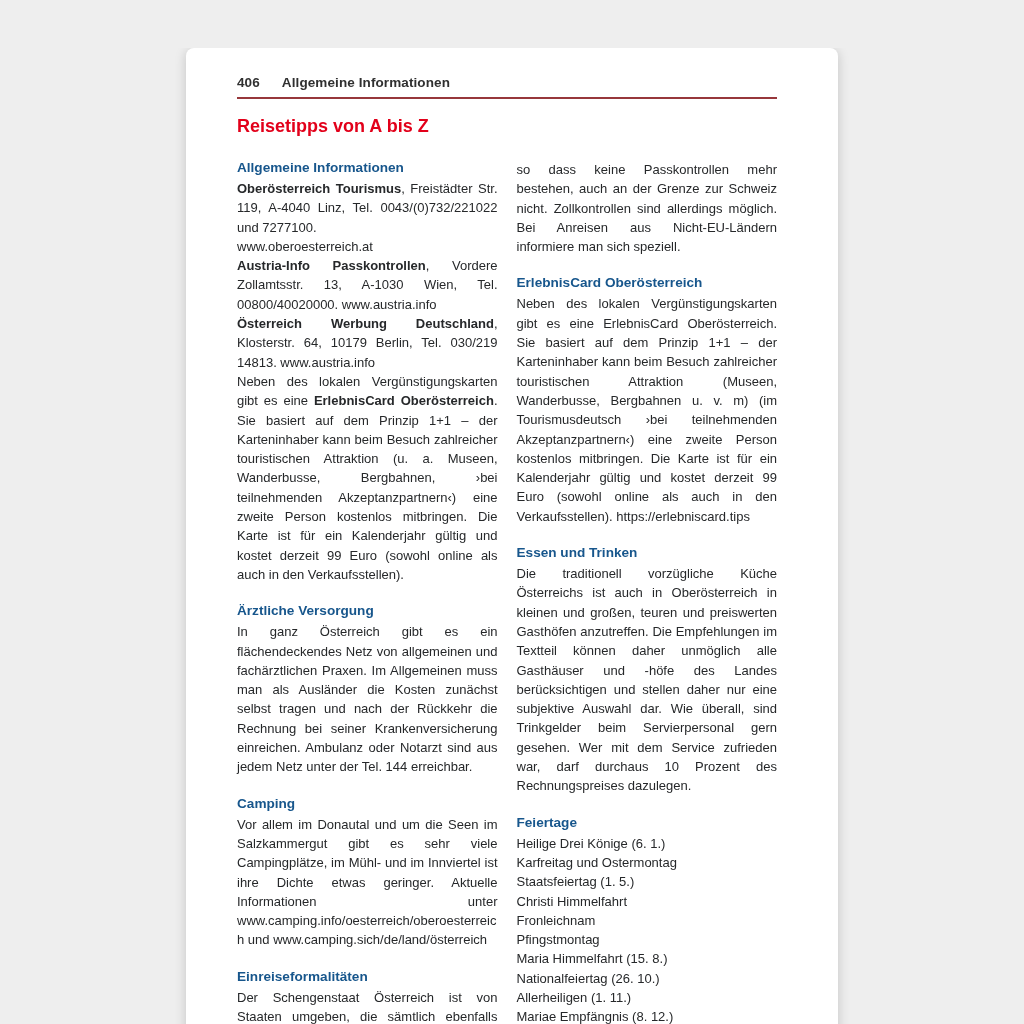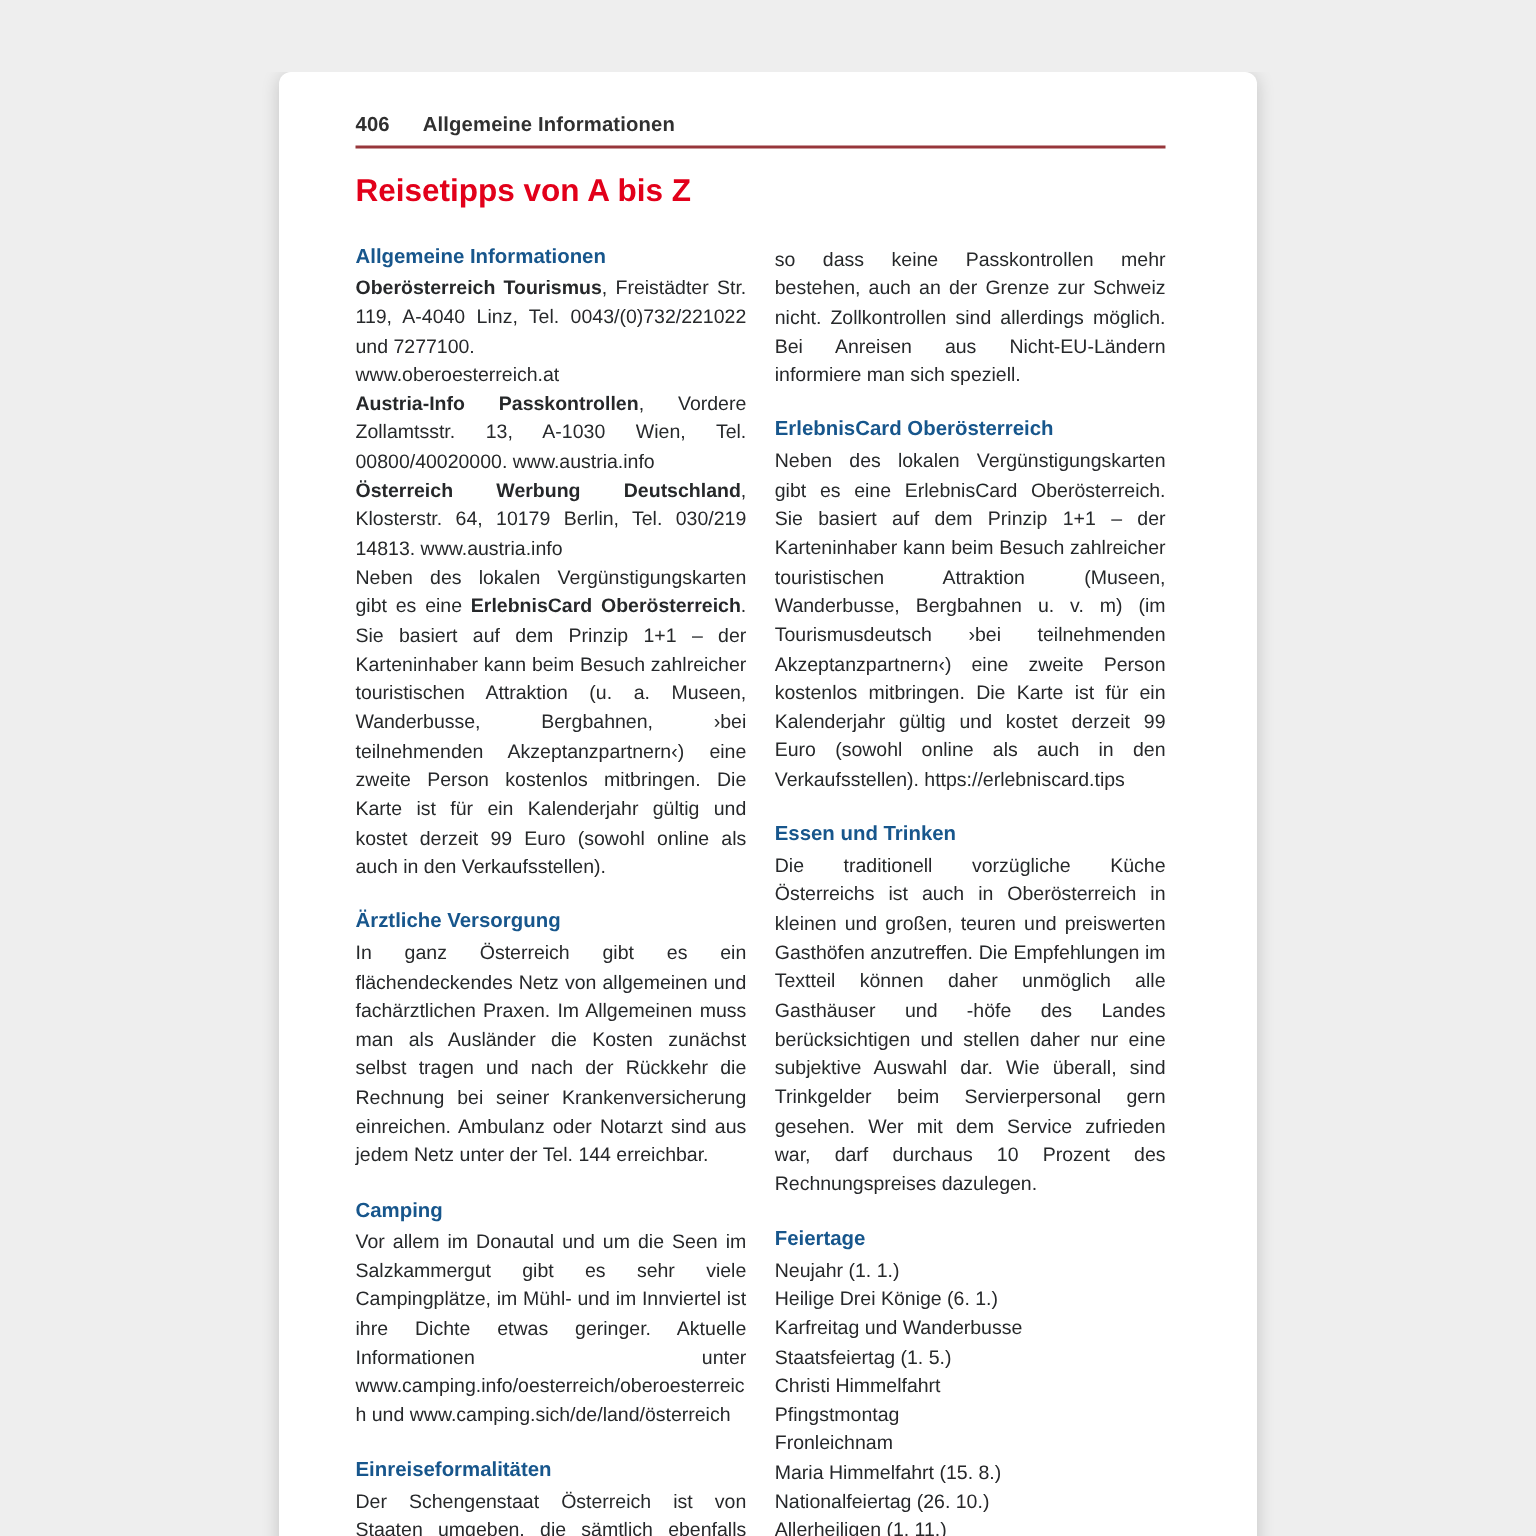--- a/index.html
+++ b/index.html
@@ -17,21 +17,21 @@
   .page{
     position:absolute;left:186px;top:0;width:652px;height:1024px;
     background:#ffffff;border-radius:8px;
     box-shadow:0 2px 12px rgba(0,0,0,0.18);
     overflow:hidden;
   }
   .inner{padding:27px 61px 0 51px;}
   .running-header{display:flex;align-items:baseline;gap:22px;
     font-size:13.5px;font-weight:bold;color:#303030;letter-spacing:0.1px;}
   .header-rule{height:2px;background:var(--rule);margin-top:7px;}
-  .page-title{margin-top:17px;font-size:21px;font-weight:bold;color:var(--red);}
+  .page-title{margin-top:17px;font-size:18px;font-weight:bold;color:var(--red);}
   .columns{display:flex;gap:19px;margin-top:23px;}
   .col{flex:1 1 0;min-width:0;}
   .section{margin-top:19px;}
   .section:first-child{margin-top:0;}
   .section-heading{font-size:13.6px;font-weight:bold;color:var(--blue);margin-bottom:4px;}
   .col p{
     font-size:13px;line-height:19.3px;color:var(--text);
     text-align:justify;hyphens:auto;-webkit-hyphens:auto;word-wrap:break-word;
   }
   .col .bold{font-weight:bold;}
@@ -82,27 +82,26 @@
             <div class="section">
               <div class="section-heading">ErlebnisCard Oberösterreich</div>
               <p><span>Neben des lokalen Vergünstigungskarten gibt es eine ErlebnisCard Oberösterreich. Sie basiert auf dem Prinzip 1+1 – der Karteninhaber kann beim Besuch zahlreicher touristischen Attraktion (Museen, Wanderbusse, Bergbahnen u. v. m) (im Tourismusdeutsch ›bei teilnehmenden Akzeptanzpartnern‹) eine zweite Person kostenlos mitbringen. Die Karte ist für ein Kalenderjahr gültig und kostet derzeit 99 Euro (sowohl online als auch in den Verkaufsstellen). https://erlebniscard.tips</span></p>
             </div>
             <div class="section">
               <div class="section-heading">Essen und Trinken</div>
               <p><span>Die traditionell vorzügliche Küche Österreichs ist auch in Oberösterreich in kleinen und großen, teuren und preiswerten Gasthöfen anzutreffen. Die Empfehlungen im Textteil können daher unmöglich alle Gasthäuser und -höfe des Landes berücksichtigen und stellen daher nur eine subjektive Auswahl dar. Wie überall, sind Trinkgelder beim Servierpersonal gern gesehen. Wer mit dem Service zufrieden war, darf durchaus 10 Prozent des Rechnungspreises dazulegen.</span></p>
             </div>
             <div class="section">
               <div class="section-heading">Feiertage</div>
-              <p><span>Neujahr (1. 1.)</span></p>
               <p><span>Heilige Drei Könige (6. 1.)</span></p>
-              <p><span>Karfreitag und Wanderbusse</span></p>
+              <p><span>Karfreitag und Ostermontag</span></p>
               <p><span>Staatsfeiertag (1. 5.)</span></p>
               <p><span>Christi Himmelfahrt</span></p>
+              <p><span>Fronleichnam</span></p>
               <p><span>Pfingstmontag</span></p>
-              <p><span>Fronleichnam</span></p>
               <p><span>Maria Himmelfahrt (15. 8.)</span></p>
               <p><span>Nationalfeiertag (26. 10.)</span></p>
               <p><span>Allerheiligen (1. 11.)</span></p>
               <p><span>Mariae Empfängnis (8. 12.)</span></p>
               <p><span>Weihnachten (25./26. 12.)</span></p>
             </div>
           </div>
       </div>
 
     </div>

